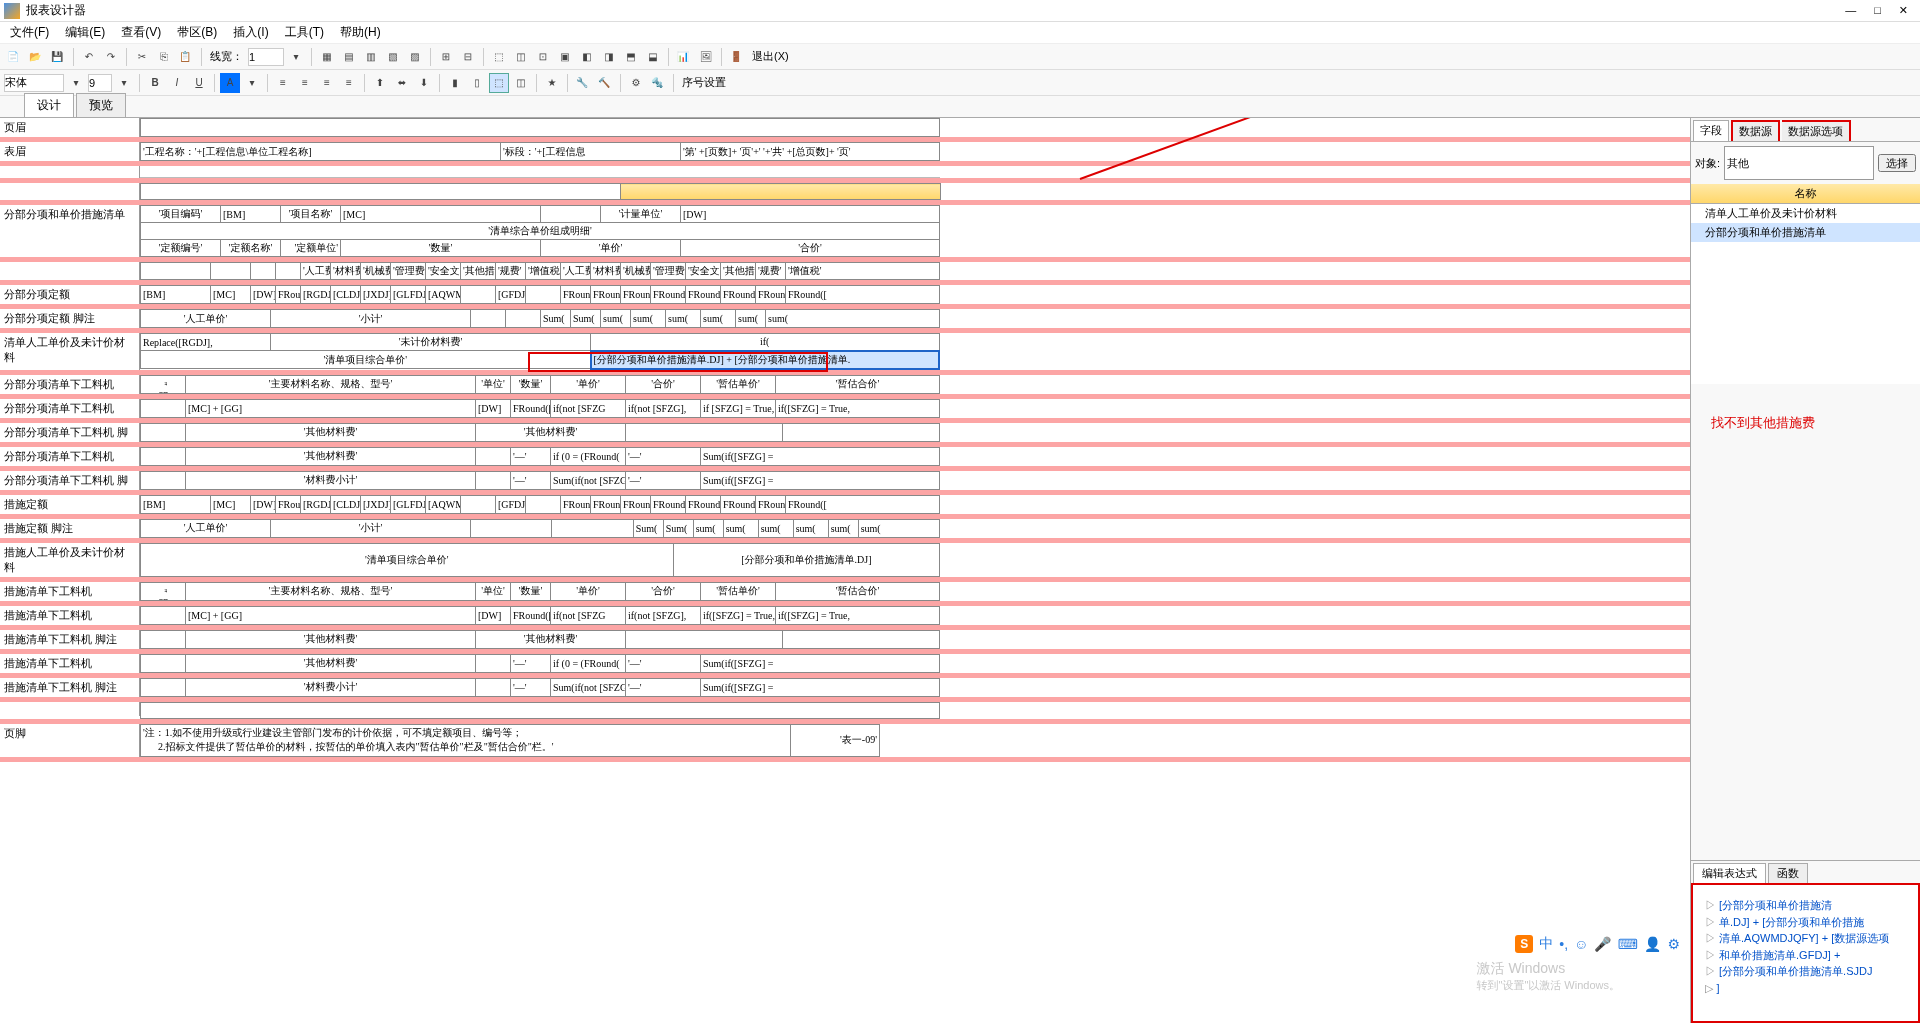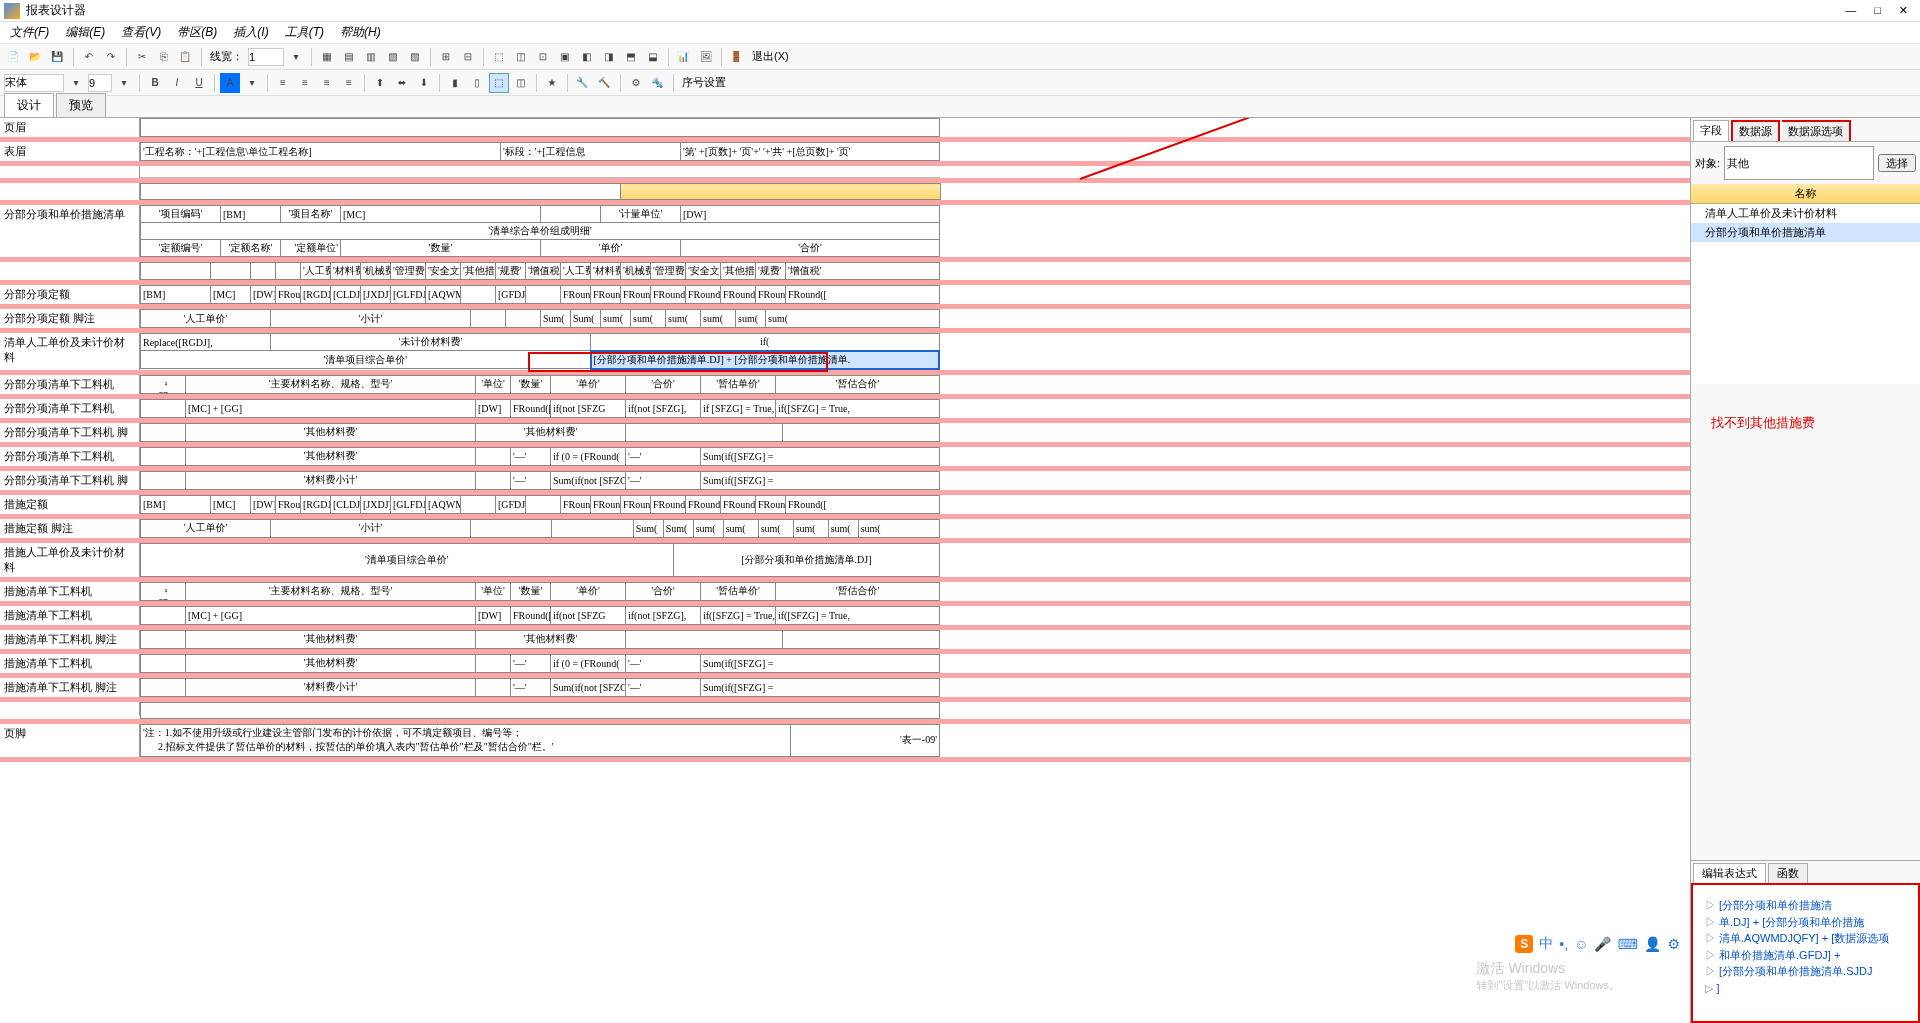--- a/index.html
+++ b/index.html
@@ -2,29 +2,29 @@
 <html><head>
 <meta charset="utf-8">
 <style>
 * { margin: 0; padding: 0; box-sizing: border-box; font-family: "Microsoft YaHei", SimSun, sans-serif; }
 body { background: #fff; font-size: 11px; overflow: hidden; }
 .titlebar { height: 22px; background: #fff; display: flex; align-items: center; padding: 0 4px; border-bottom: 1px solid #ddd; }
 .titlebar .icon { width: 16px; height: 16px; background: linear-gradient(135deg,#4a90e2,#f5a623); margin-right: 6px; }
 .titlebar .title { flex: 1; font-size: 12px; }
 .titlebar .winbtns { display: flex; gap: 18px; padding-right: 8px; }
 .menubar { height: 22px; background: #fff; display: flex; align-items: center; padding: 0 4px; gap: 4px; border-bottom: 1px solid #eee; font-size: 12px; }
-.menubar span { padding: 2px 6px; cursor: default; font-style: italic; }
+.menubar span { padding: 2px 6px; cursor: default; }
 .toolbar { height: 26px; background: #f8f8f8; display: flex; align-items: center; padding: 0 4px; gap: 2px; border-bottom: 1px solid #ddd; }
 .tbtn { width: 20px; height: 20px; border: 1px solid transparent; display: inline-flex; align-items: center; justify-content: center; font-size: 10px; color: #444; }
 .sep { width: 1px; height: 18px; background: #ccc; margin: 0 3px; }
 .tlabel { font-size: 11px; padding: 0 3px; }
 .tinput { width: 36px; height: 18px; font-size: 11px; border: 1px solid #ccc; }
 .tabbar { height: 22px; display: flex; align-items: flex-end; padding-left: 4px; border-bottom: 1px solid #aaa; background: #f8f8f8; }
 .tab { padding: 3px 12px; font-size: 12px; border: 1px solid #aaa; border-bottom: none; margin-right: 2px; background: #eee; }
-.tab.active { background: #fff; }
+.tab.active { background: #fff; margin-left: 20px; }
 .main { display: flex; height: calc(100vh - 118px); }
 .design-area { flex: 1; overflow: auto; background: #fff; position: relative; }
 .right-panel { width: 230px; border-left: 1px solid #aaa; display: flex; flex-direction: column; background: #f8f8f8; }
 .rtabs { display: flex; font-size: 11px; border-bottom: 1px solid #aaa; }
 .rtab { padding: 2px 6px; border: 1px solid #aaa; border-bottom: none; margin-left: 2px; margin-top: 2px; background: #eee; }
 .rtab.active { background: #fff; }
 .filter-row { display: flex; align-items: center; padding: 4px; gap: 4px; font-size: 11px; }
 .filter-row input { flex: 1; height: 34px; border: 1px solid #999; font-size: 11px; padding: 0 2px; }
 .filter-row button { height: 18px; padding: 0 6px; font-size: 11px; }
 .namehdr { background: linear-gradient(#ffe9a8,#ffd76b); text-align: center; font-size: 11px; padding: 2px; border-bottom: 1px solid #aaa; }
@@ -582,21 +582,21 @@
             <tbody>
               <tr>
                 <td></td>
               </tr>
             </tbody>
           </table>
         </div>
 
       <div class="outer">
           <div class="band-label">页脚</div>
-        <table class="grid" style="width:800px">
+        <table class="grid" style="width:740px">
             <tbody>
               <tr>
           <td style="width:650px;white-space:pre-wrap;height:32px">'注：1.如不使用升级或行业建设主管部门发布的计价依据，可不填定额项目、编号等；
       2.招标文件提供了暂估单价的材料，按暂估的单价填入表内"暂估单价"栏及"暂估合价"栏。'</td>
           <td style="text-align:right">'表一-09'</td>
         </tr>
             </tbody>
           </table>
         </div>
 

